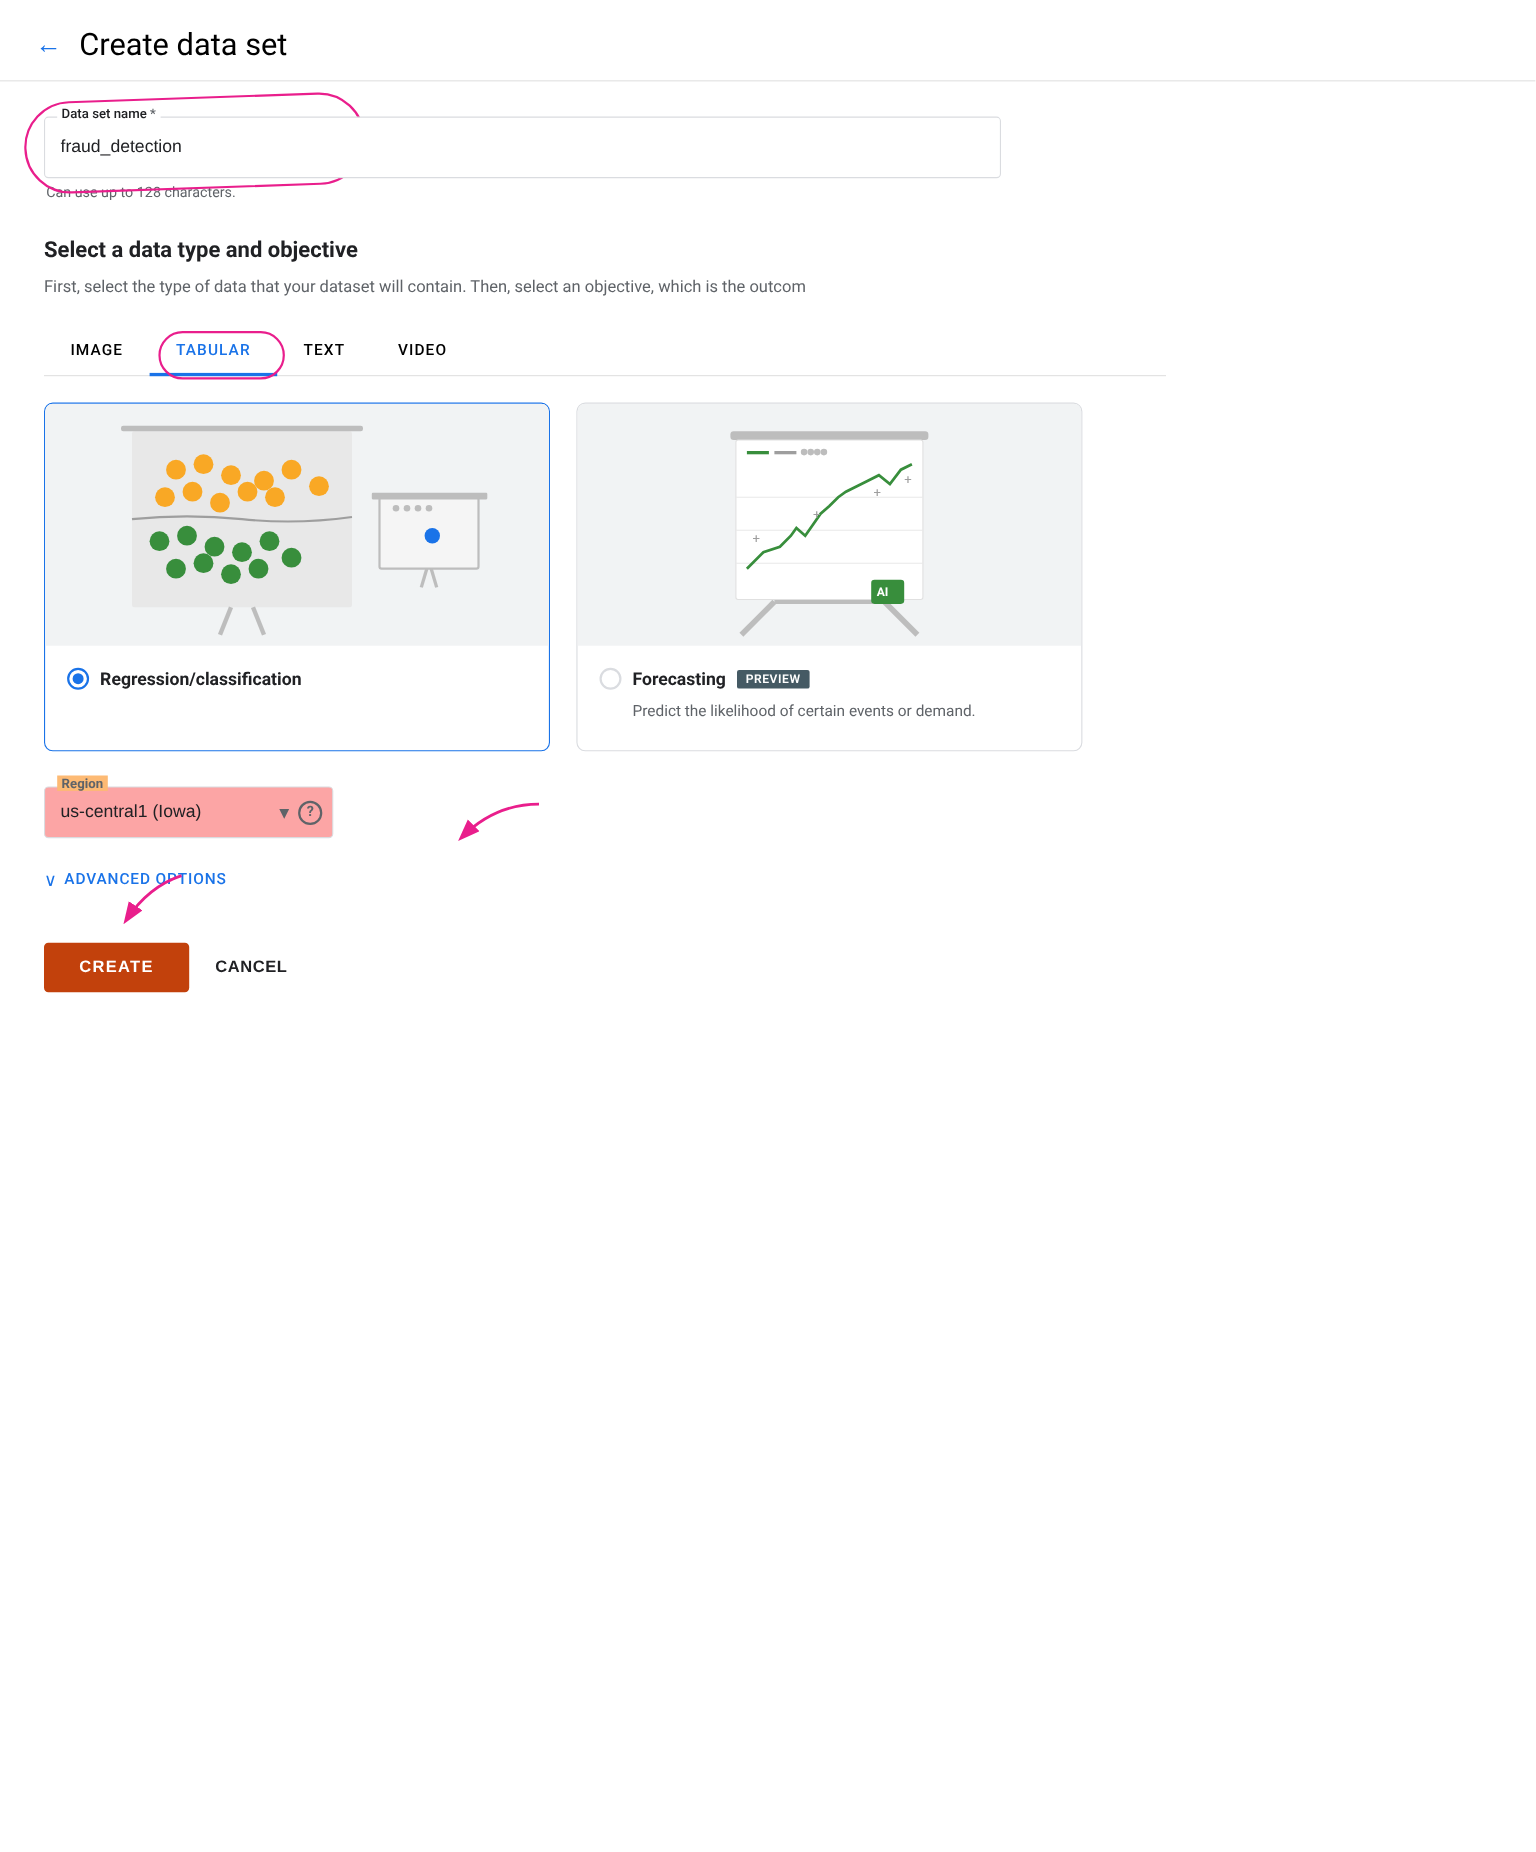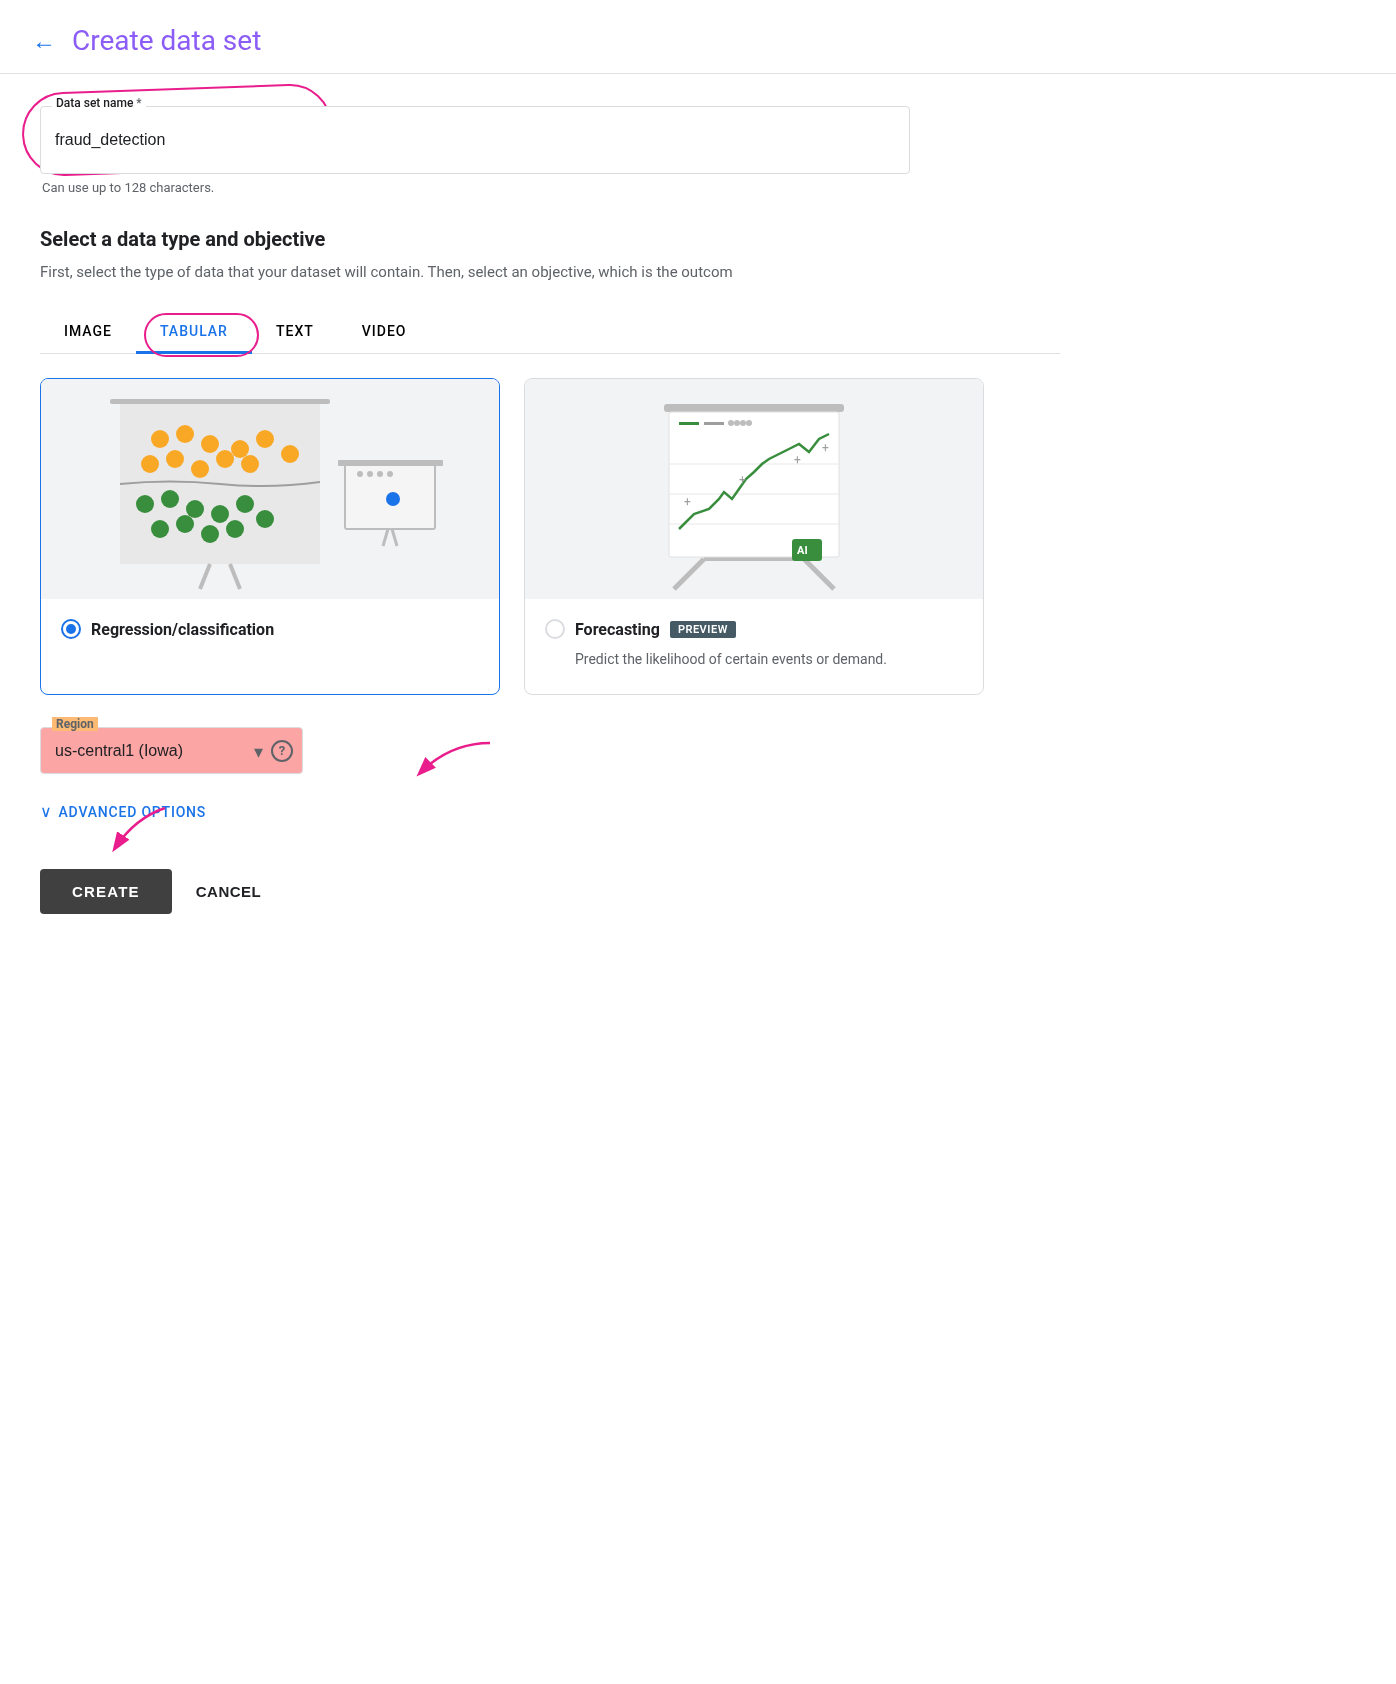--- a/index.html
+++ b/index.html
@@ -25,21 +25,21 @@
       margin-right: 16px;
       cursor: pointer;
       text-decoration: none;
       display: flex;
       align-items: center;
     }
 
     .page-title {
       font-size: 28px;
       font-weight: 400;
-      color: #8b5cf6;
+      color: #000000;
       letter-spacing: 0;
       text-align: right;
     }
 
     .main-content {
       padding: 32px 40px 60px 40px;
       max-width: 1100px;
     }
 
     
@@ -58,21 +58,21 @@
       color: #5f6368;
       font-weight: 500;
     }
 
     .field-label .required {
       color: #202124;
     }
 
     .text-input {
       width: 870px;
-      height: 68px;
+      height: 56px;
       border: 1.5px solid #dadce0;
       border-radius: 4px;
       padding: 16px 14px;
       font-size: 16px;
       color: #202124;
       outline: none;
     }
 
     .field-hint {
       margin-top: 6px;
@@ -334,21 +334,21 @@
 
     
     .actions {
       display: flex;
       align-items: center;
       gap: 24px;
       margin-top: 16px;
     }
 
     .btn-create {
-      background: #404040;
+      background: #c2410c;
       color: #fff;
       border: none;
       border-radius: 4px;
       padding: 14px 32px;
       font-size: 15px;
       font-weight: 600;
       letter-spacing: 1.2px;
       text-transform: uppercase;
       cursor: pointer;
       text-align: center;

